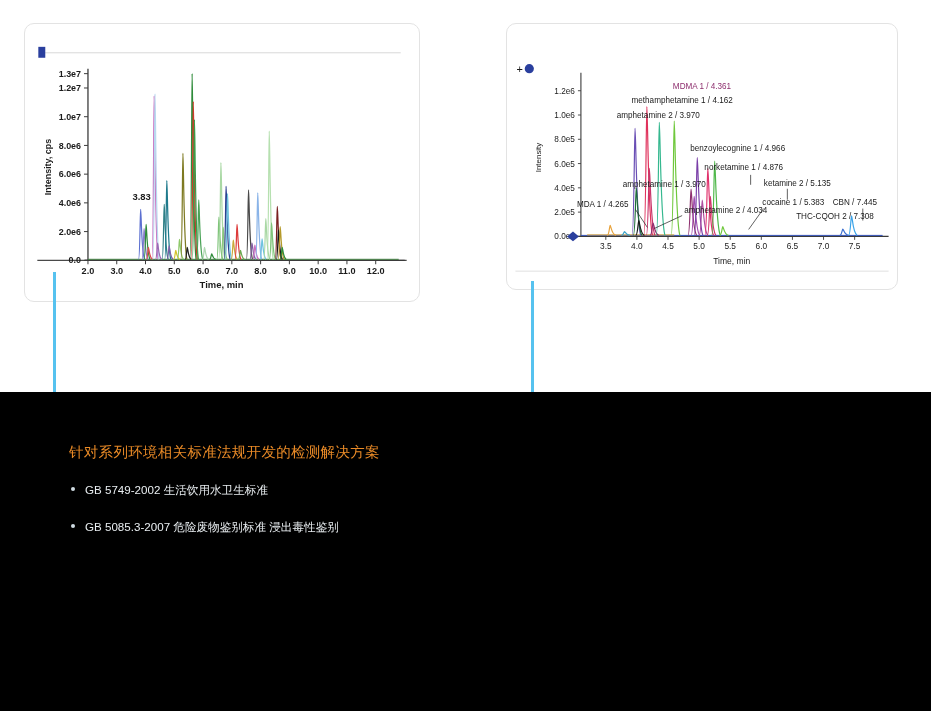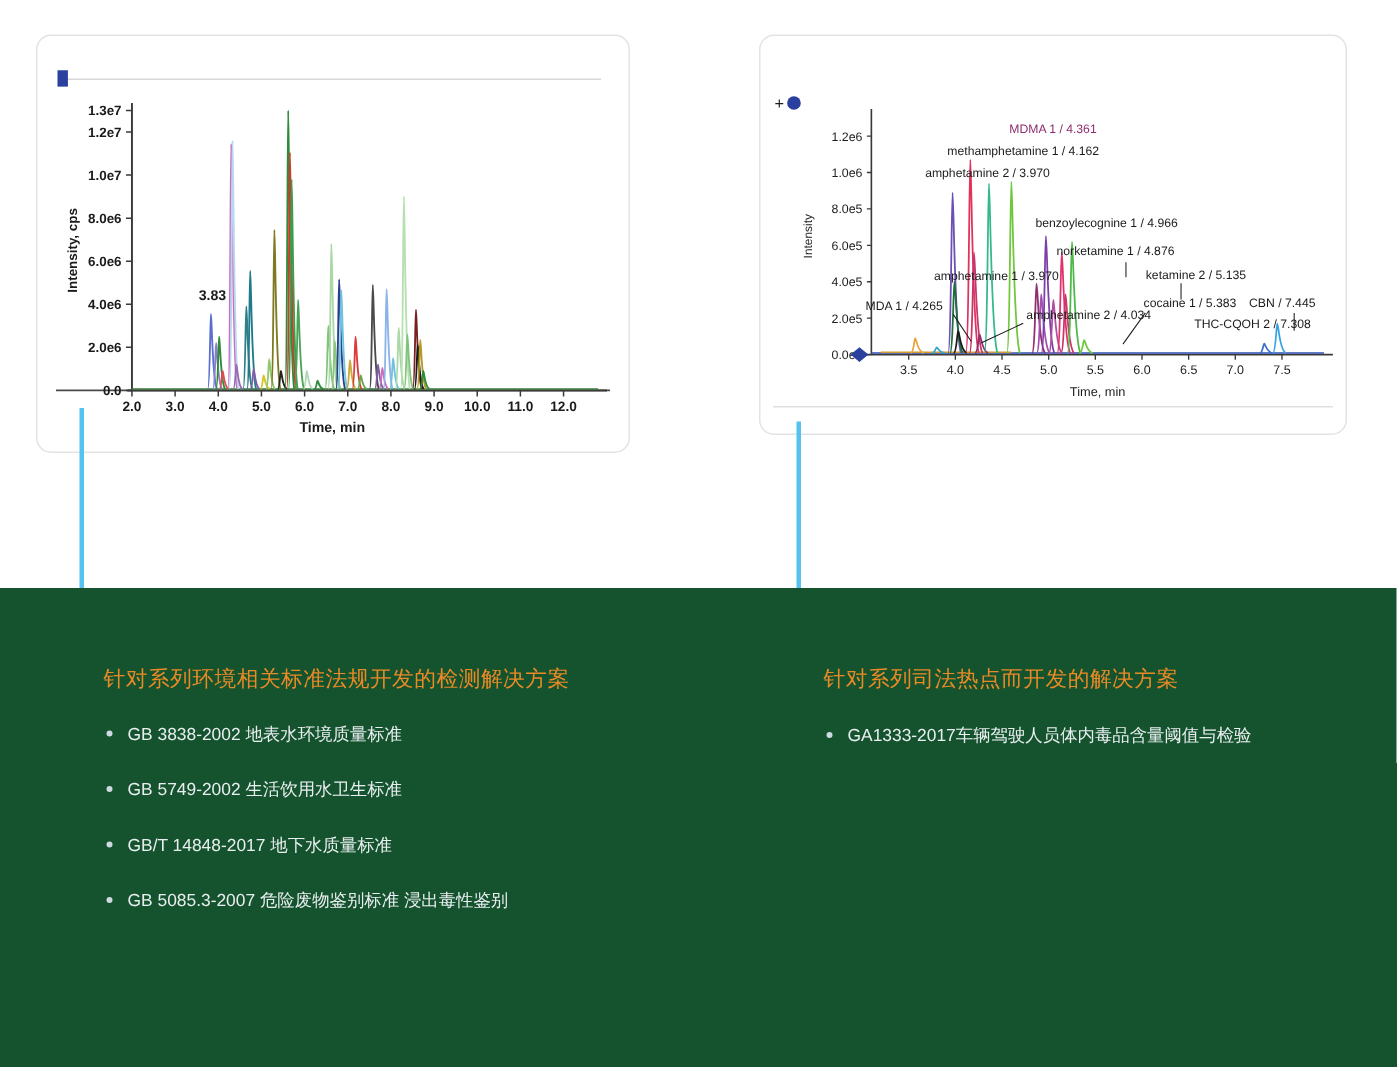--- a/index.html
+++ b/index.html
@@ -21,21 +21,21 @@
   .chart-svg{position:absolute;left:0;top:0;width:100%;height:100%;}
 
   
   .connector{position:absolute;width:3px;background:#56c2ef;}
   #connector-left{left:53px;top:272px;height:428px;}
   #connector-right{left:531px;top:281px;height:243px;}
 
   
   #info-panel{
     position:absolute;left:0;top:392px;width:931px;height:319px;
-    background:#14532d;
+    background:#000000;
   }
   .col{position:absolute;top:0;}
   #col-left{left:69px;width:430px;}
   #col-right{left:549px;width:350px;}
 
   .col-heading{
     color:#e98a26;font-size:14.5px;letter-spacing:.3px;
     margin:0;padding-top:51px;font-weight:normal;white-space:nowrap;
   }
   ul.bullets{list-style:none;margin:0;padding:0;}
@@ -236,28 +236,20 @@
   </div>
 
   <div class="connector" id="connector-left"></div>
   <div class="connector" id="connector-right"></div>
 
   <div id="info-panel">
 
     <div class="col" id="col-left">
       <h2 class="col-heading">针对系列环境相关标准法规开发的检测解决方案</h2>
       <ul class="bullets" id="list-left">
-          <li>GB 3838-2002 地表水环境质量标准</li>
           <li>GB 5749-2002 生活饮用水卫生标准</li>
-          <li>GB/T 14848-2017 地下水质量标准</li>
           <li>GB 5085.3-2007 危险废物鉴别标准 浸出毒性鉴别</li>
         </ul>
     </div>
 
-    <div class="col" id="col-right">
-      <h2 class="col-heading">针对系列司法热点而开发的解决方案</h2>
-      <ul class="bullets" id="list-right">
-          <li>GA1333-2017车辆驾驶人员体内毒品含量阈值与检验</li>
-        </ul>
-    </div>
 
   </div>
 </div>
 
 </body></html>

